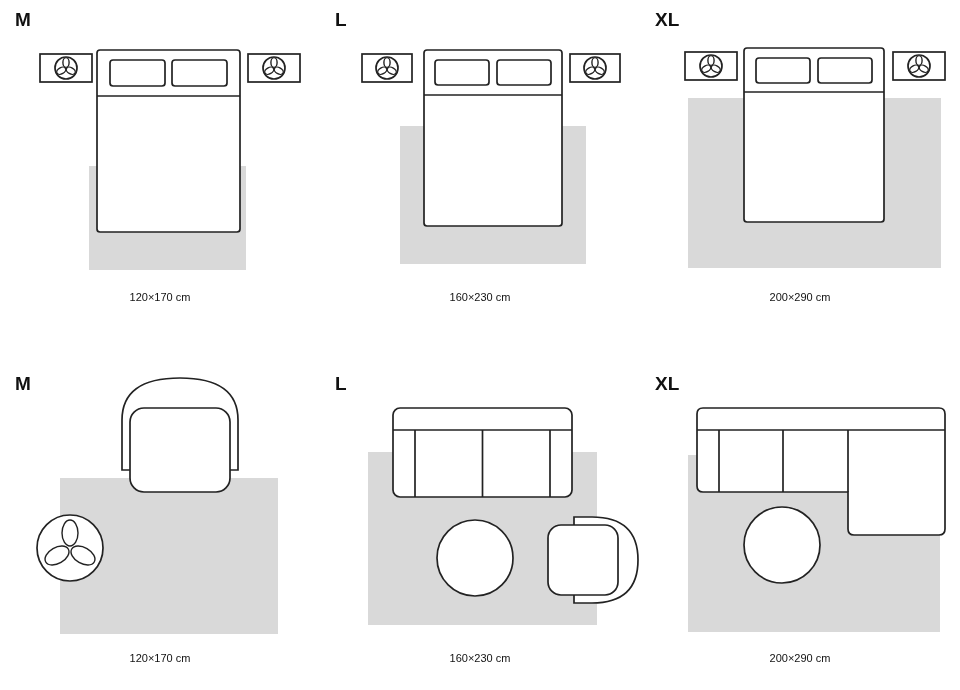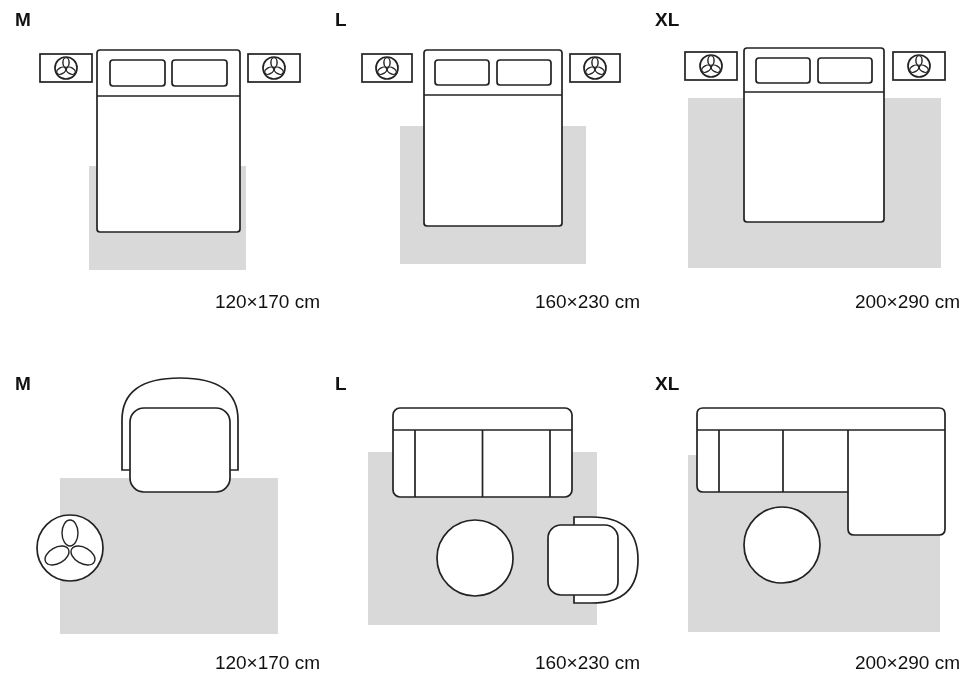--- a/index.html
+++ b/index.html
@@ -2,21 +2,21 @@
 <html><head>
 <meta charset="utf-8">
 <style>
   * { margin:0; padding:0; box-sizing:border-box; }
   html,body { width:960px; height:690px; background:#ffffff; font-family:"Liberation Sans", sans-serif; }
   .canvas { position:relative; width:960px; height:690px; overflow:hidden; background:#ffffff; }
   .panel { position:absolute; width:320px; }
   .row-top { top:0; height:345px; }
   .row-bottom { top:364px; height:326px; }
   .size-label { position:absolute; top:9px; left:15px; font-size:19px; font-weight:bold; color:#111; letter-spacing:.2px; }
-  .dims { position:absolute; left:0; width:100%; text-align:right; font-size:19px; color:#111; }
+  .dims { position:absolute; left:0; width:100%; text-align:center; font-size:11px; color:#111; }
   .row-top .dims { top:291px; }
   .row-bottom .dims { top:288px; }
   svg { position:absolute; left:0; top:0; display:block; }
   .furn { fill:#ffffff; stroke:#222222; stroke-width:1.7; }
   .ln   { fill:none;    stroke:#222222; stroke-width:1.7; }
   .icon { fill:#ffffff; stroke:#222222; stroke-width:1.4; }
   .rug  { stroke:none; }
 </style>
 </head>
 <body>

